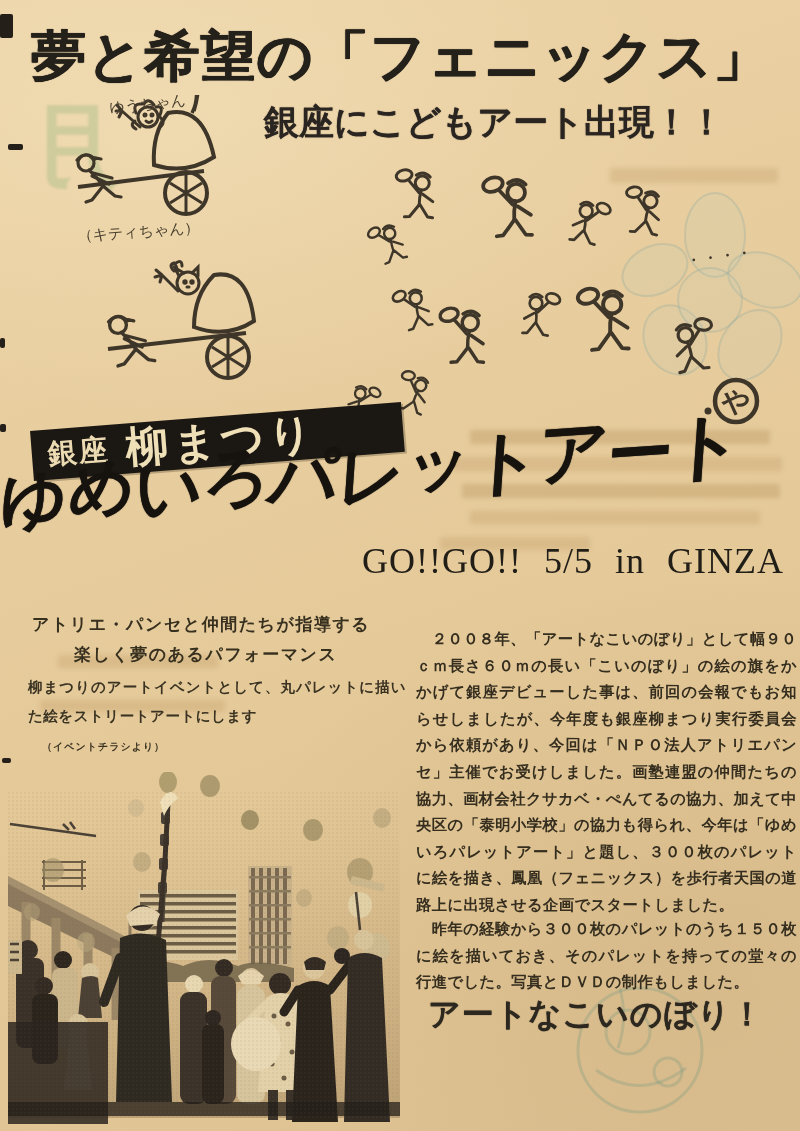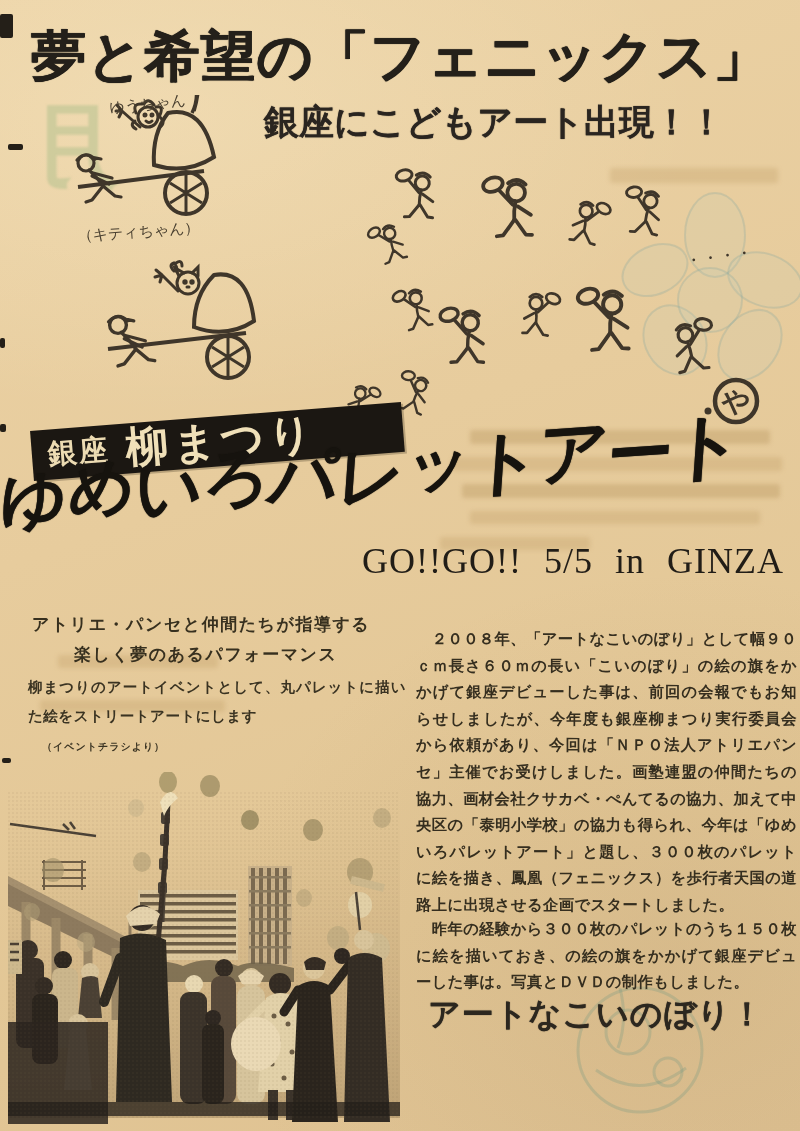--- a/index.html
+++ b/index.html
@@ -280,21 +280,21 @@
   <div class="abs go-line">GO!!GO!! 5/5 in GINZA</div>
 
   <div class="abs lead">
     <span>アトリエ・パンセと仲間たちが指導する</span>
     <span class="l2">楽しく夢のあるパフォーマンス</span>
   </div>
   <div class="abs left-body">柳まつりのアートイベントとして、丸パレットに描いた絵をストリートアートにします</div>
   <div class="abs credit">（イベントチラシより）</div>
 
   <div class="abs rcol-p rcol-p1">　２００８年、「アートなこいのぼり」として幅９０ｃｍ長さ６０ｍの長い「こいのぼり」の絵の旗をかかげて銀座デビューした事は、前回の会報でもお知らせしましたが、今年度も銀座柳まつり実行委員会から依頼があり、今回は「ＮＰＯ法人アトリエパンセ」主催でお受けしました。画塾連盟の仲間たちの協力、画材会社クサカベ・ぺんてるの協力、加えて中央区の「泰明小学校」の協力も得られ、今年は「ゆめいろパレットアート」と題し、３００枚のパレットに絵を描き、鳳凰（フェニックス）を歩行者天国の道路上に出現させる企画でスタートしました。</div>
-  <div class="abs rcol-p rcol-p2">　昨年の経験から３００枚のパレットのうち１５０枚に絵を描いておき、の絵の旗をかかげて銀座デビューした事は。写真とＤＶＤの制作もしました。</div>
+  <div class="abs rcol-p rcol-p2">　昨年の経験から３００枚のパレットのうち１５０枚に絵を描いておき、そのパレットを持っての堂々の行進でした。写真とＤＶＤの制作もしました。</div>
   <div class="abs closing">アートなこいのぼり！</div>
 
   <svg class="abs photo" width="392" height="352" viewBox="0 0 392 352">
     <defs>
       <linearGradient id="sky" x1="0" y1="0" x2="0" y2="1">
         <stop offset="0" stop-color="rgba(210,180,130,0)"></stop>
         <stop offset=".45" stop-color="rgba(190,160,115,.30)"></stop>
         <stop offset="1" stop-color="rgba(150,125,85,.45)"></stop>
       </linearGradient>
       <pattern id="halftone" width="4" height="4" patternUnits="userSpaceOnUse">

